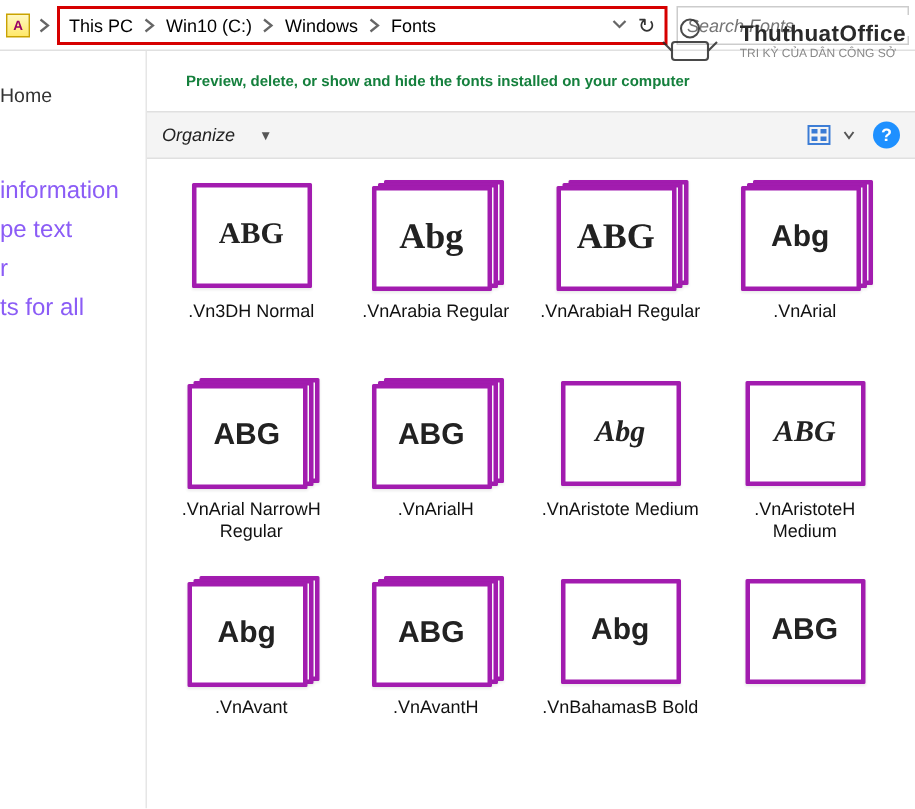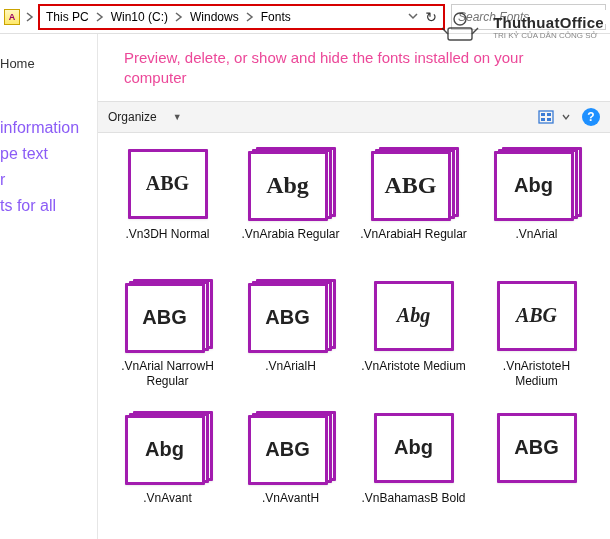--- a/index.html
+++ b/index.html
@@ -26,23 +26,23 @@
   .logo-ov .sub { font-size: 8px; color: #888; display:block; }
   .logo-ov svg { opacity: .85; }
 
   
   .main { display: flex; height: calc(100% - 34px); }
   .side { width: 98px; border-right: 1px solid #e6e6e6; padding-top: 18px; }
   .side a { display: block; padding: 4px 4px 4px 0; font-size: 16px; color: #8b5cf6; text-decoration: none; white-space: nowrap; overflow: hidden; }
   .side a.home { color: #333; font-size: 13px; margin-bottom: 40px; }
 
   .content { flex: 1; display: flex; flex-direction: column; }
-  .heading { padding: 14px 26px 12px 26px; font-size: 15px; color: #ec4899; line-height: 1.35; }
+  .heading { padding: 14px 26px 12px 26px; font-size: 10px; color: #15803d; line-height: 1.35; font-weight: bold; }
   .orgbar { height: 32px; background: #f4f4f4; border-top: 1px solid #e0e0e0; border-bottom: 1px solid #e0e0e0; display: flex; align-items: center; padding: 0 10px; }
-  .orgbtn { font-size: 12px; color: #222; display: flex; align-items: center; gap: 16px; }
+  .orgbtn { font-size: 12px; color: #222; display: flex; align-items: center; gap: 16px; font-style: italic; }
   .orgbtn .caret { font-size: 9px; color: #555; }
   .org-spacer { flex: 1; }
   .viewbtn { width: 20px; height: 20px; display: flex; align-items: center; justify-content: center; }
   .helpbtn { width: 18px; height: 18px; border-radius: 50%; background: #1e90ff; color: #fff; font-size: 12px; font-weight: bold; display: flex; align-items: center; justify-content: center; margin-left: 6px; }
 
   .grid { flex: 1; overflow: auto; padding: 14px 8px; display: grid; grid-template-columns: repeat(4, 123px); grid-auto-rows: 132px; gap: 0; justify-content: start; }
   .font-item { display: flex; flex-direction: column; align-items: center; }
   .thumb { width: 86px; height: 74px; position: relative; margin-bottom: 6px; }
   .sheet { position: absolute; width: 80px; height: 70px; background: #fff; border: 3px solid #a21caf; border-radius: 1px; box-shadow: 0 1px 2px rgba(0,0,0,.08); display: flex; align-items: center; justify-content: center; }
   .sheet.back2 { left: 8px; top: 0; }

